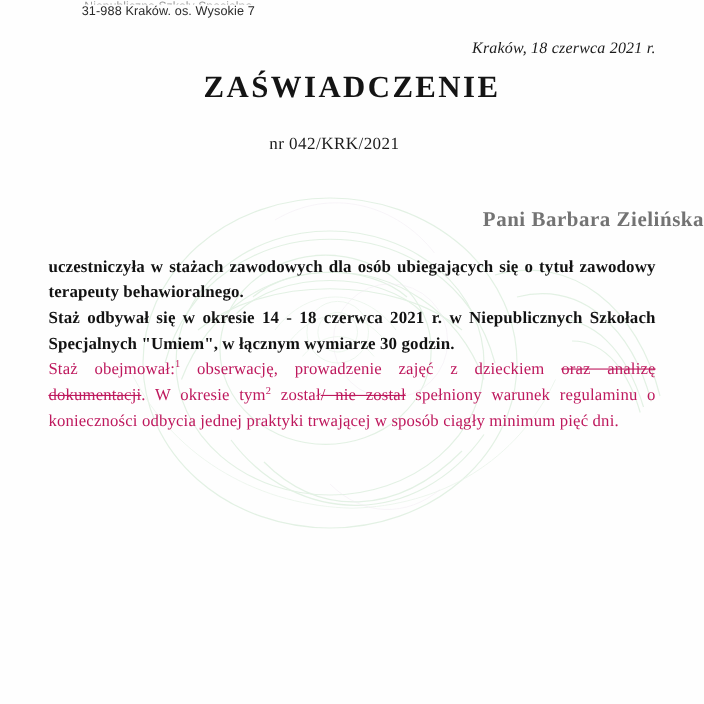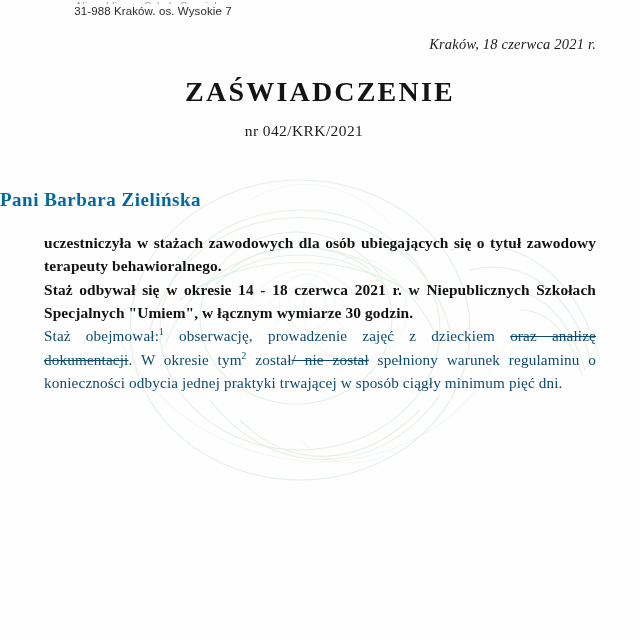--- a/index.html
+++ b/index.html
@@ -83,45 +83,44 @@
   .doc-title {
     position: absolute;
     left: 0;
     top: 64px;
     width: 640px;
     text-align: center;
     font-weight: bold;
     font-size: 28px;
     letter-spacing: 2.2px;
     color: #141414;
-    margin-top: 12px;
   }
 
   
   .doc-number {
     position: absolute;
     left: 0;
     top: 122px;
     width: 608px;
     text-align: center;
     font-size: 15.5px;
     letter-spacing: 0.4px;
   }
 
   
   .recipient {
     position: absolute;
     left: 0;
     top: 189px;
     width: 640px;
-    text-align: left;
+    text-align: right;
     font-weight: bold;
     font-size: 19px;
     letter-spacing: 0.5px;
-    color: #0369a1;
+    color: #737373;
   }
 
   
   .body-block {
     position: absolute;
     left: 44px;
     width: 552px;
     text-align: justify;
   }
   .para-bold {
@@ -134,21 +133,21 @@
   }
   #para-1 { top: 231px; }
   #para-2 { top: 278px; }
 
   #para-3 {
     top: 324px;
     font-weight: normal;
     font-size: 15.2px;
     line-height: 23.5px;
     letter-spacing: 0.15px;
-    color: #0c4a6e;
+    color: #be185d;
     margin: 0;
   }
   #para-3 .struck {
     text-decoration: line-through;
     text-decoration-thickness: 1px;
   }
   #para-3 sup {
     font-size: 9.5px;
     vertical-align: super;
     line-height: 0;

